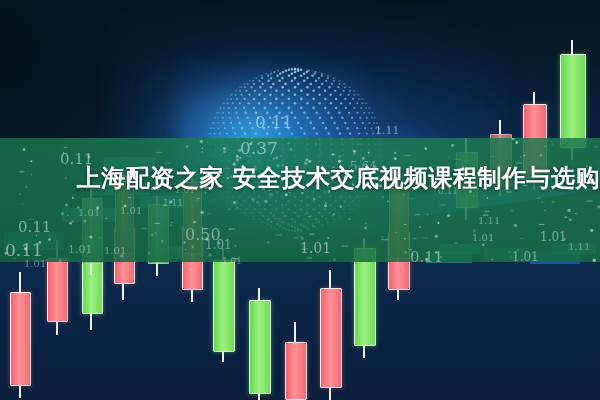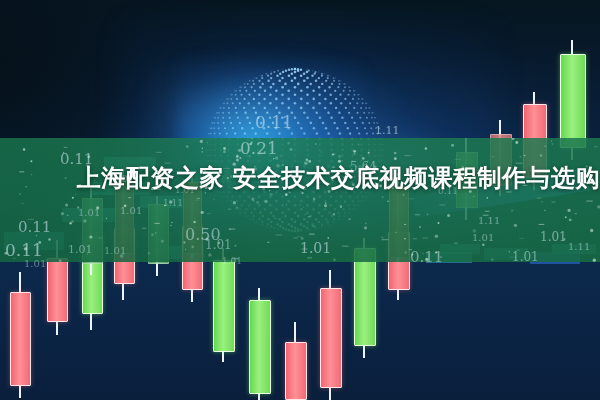--- a/index.html
+++ b/index.html
@@ -1201,21 +1201,21 @@
       <div class="num" style="left: 175px; top: 185px; font-size: 9px; color: rgba(215, 238, 248, 0.4);">1.01</div>
       <div class="num" style="left: 120px; top: 205px; font-size: 10px; color: rgba(215, 238, 248, 0.45);">1.01</div>
       <div class="num" style="left: 18px; top: 218px; font-size: 15px; color: rgba(215, 238, 248, 0.55);">0.11</div>
       <div class="num" style="left: 78px; top: 207px; font-size: 10px; color: rgba(215, 238, 248, 0.42);">1.01</div>
       <div class="num" style="left: 5px; top: 240px; font-size: 17px; color: rgba(215, 238, 248, 0.58);">0.11</div>
       <div class="num" style="left: 68px; top: 243px; font-size: 11px; color: rgba(215, 238, 248, 0.45);">1.01</div>
       <div class="num" style="left: 205px; top: 238px; font-size: 12px; color: rgba(215, 238, 248, 0.45);">1.01</div>
       <div class="num" style="left: 185px; top: 225px; font-size: 16px; color: rgba(215, 238, 248, 0.5);">0.50</div>
       <div class="num" style="left: 300px; top: 240px; font-size: 14px; color: rgba(215, 238, 248, 0.55);">1.01</div>
       <div class="num" style="left: 255px; top: 112px; font-size: 17px; color: rgba(215, 238, 248, 0.55);">0.11</div>
-      <div class="num" style="left: 240px; top: 138px; font-size: 17px; color: rgba(215, 238, 248, 0.55);">0.21</div>
+      <div class="num" style="left: 240px; top: 138px; font-size: 17px; color: rgba(215, 238, 248, 0.55);">0.37</div>
       <div class="num" style="left: 375px; top: 124px; font-size: 11px; color: rgba(215, 238, 248, 0.55);">1.11</div>
       <div class="num" style="left: 350px; top: 160px; font-size: 12px; color: rgba(215, 238, 248, 0.45);">5.64</div>
       <div class="num" style="left: 163px; top: 198px; font-size: 9px; color: rgba(215, 238, 248, 0.4);">1.11</div>
       <div class="num" style="left: 410px; top: 248px; font-size: 15px; color: rgba(215, 238, 248, 0.5);">0.11</div>
       <div class="num" style="left: 478px; top: 215px; font-size: 10px; color: rgba(215, 238, 248, 0.45);">1.11</div>
       <div class="num" style="left: 472px; top: 232px; font-size: 10px; color: rgba(215, 238, 248, 0.45);">1.01</div>
       <div class="num" style="left: 540px; top: 230px; font-size: 12px; color: rgba(215, 238, 248, 0.5);">1.01</div>
       <div class="num" style="left: 568px; top: 241px; font-size: 10px; color: rgba(215, 238, 248, 0.45);">1.11</div>
       <div class="num" style="left: 512px; top: 250px; font-size: 12px; color: rgba(215, 238, 248, 0.48);">1.01</div>
       <div class="num" style="left: 438px; top: 186px; font-size: 9px; color: rgba(215, 238, 248, 0.4);">0.11</div>

